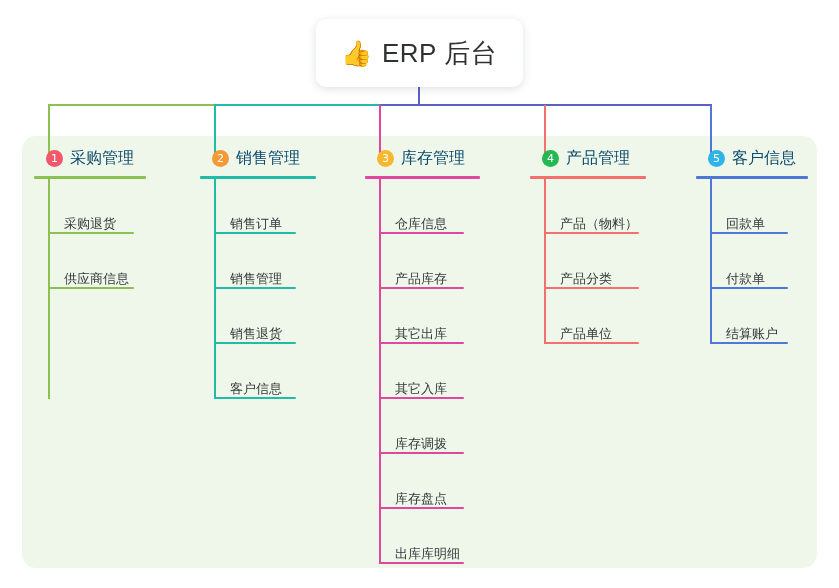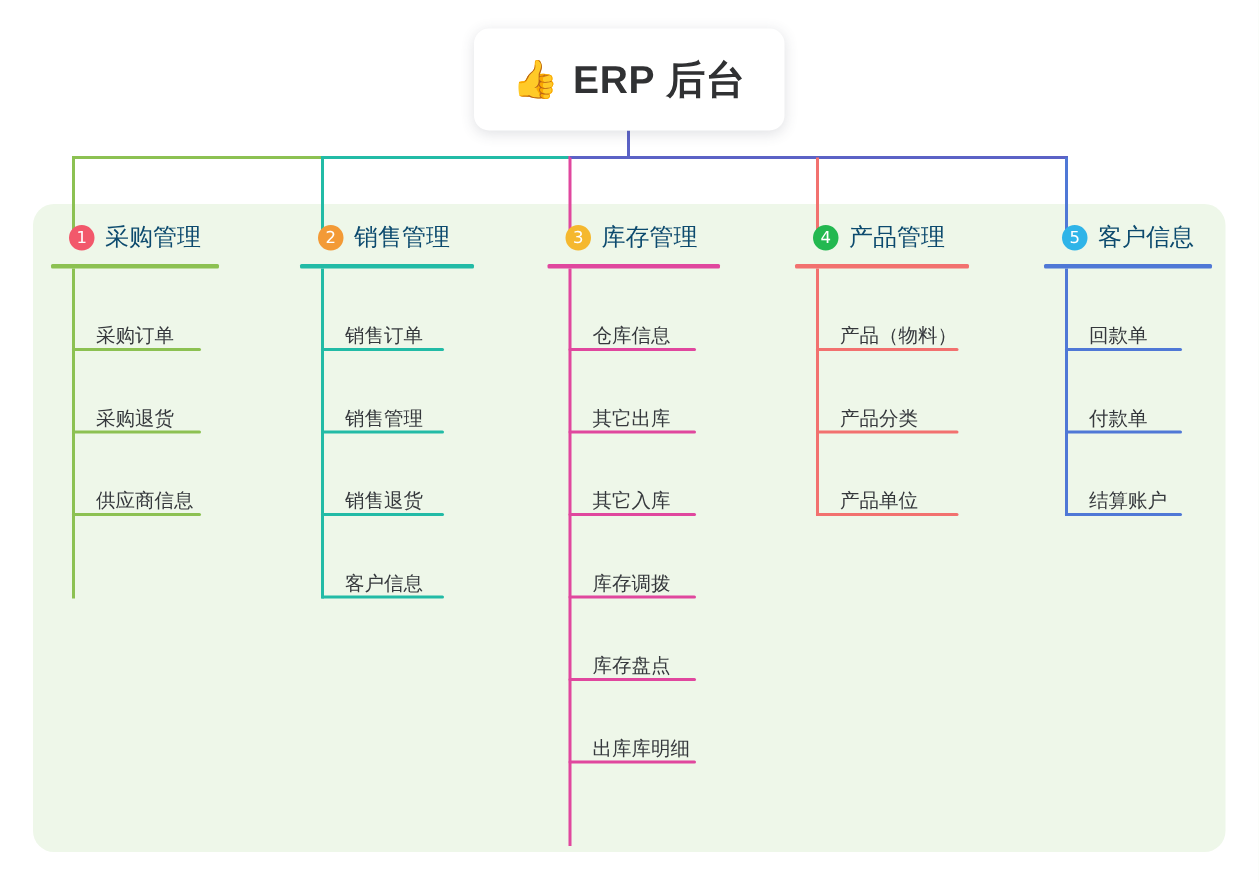--- a/index.html
+++ b/index.html
@@ -61,21 +61,20 @@
   .root-emoji {
     font-size: 25px;
     line-height: 1;
     display: block;
   }
   .root-title {
     font-size: 26px;
     color: #303133;
     letter-spacing: 0.5px;
     white-space: nowrap;
-    font-weight: bold;
   }
 
   
   .branch {
     position: absolute;
     top: 146px;
   }
   .branch-head {
     display: flex;
     align-items: center;
@@ -168,24 +167,20 @@
   <div id="branch-host">
       <div class="branch" style="left: 34px; width: 150px;">
         <div class="branch-head">
           <span class="badge" style="background: rgb(242, 88, 107);">1</span>
           <span class="branch-title">采购管理</span>
         </div>
         <div class="head-rule" style="background: rgb(140, 193, 82); width: 112px;"></div>
         <div class="leaves">
           <div class="spine" style="background: rgb(140, 193, 82); height: 220px;"></div>
           <div class="leaf">
-            <span class="leaf-label">采购订单</span>
-            <div class="leaf-rule" style="background: rgb(140, 193, 82); width: 86px;"></div>
-          </div>
-          <div class="leaf">
             <span class="leaf-label">采购退货</span>
             <div class="leaf-rule" style="background: rgb(140, 193, 82); width: 86px;"></div>
           </div>
           <div class="leaf">
             <span class="leaf-label">供应商信息</span>
             <div class="leaf-rule" style="background: rgb(140, 193, 82); width: 86px;"></div>
           </div>
         </div>
       </div>
       <div class="branch" style="left: 200px; width: 150px;">
@@ -220,20 +215,24 @@
           <span class="branch-title">库存管理</span>
         </div>
         <div class="head-rule" style="background: rgb(224, 71, 158); width: 115px;"></div>
         <div class="leaves">
           <div class="spine" style="background: rgb(224, 71, 158); height: 385px;"></div>
           <div class="leaf">
             <span class="leaf-label">仓库信息</span>
             <div class="leaf-rule" style="background: rgb(224, 71, 158); width: 85px;"></div>
           </div>
           <div class="leaf">
+            <span class="leaf-label">产品库存</span>
+            <div class="leaf-rule" style="background: rgb(224, 71, 158); width: 85px;"></div>
+          </div>
+          <div class="leaf">
             <span class="leaf-label">其它出库</span>
             <div class="leaf-rule" style="background: rgb(224, 71, 158); width: 85px;"></div>
           </div>
           <div class="leaf">
             <span class="leaf-label">其它入库</span>
             <div class="leaf-rule" style="background: rgb(224, 71, 158); width: 85px;"></div>
           </div>
           <div class="leaf">
             <span class="leaf-label">库存调拨</span>
             <div class="leaf-rule" style="background: rgb(224, 71, 158); width: 85px;"></div>

